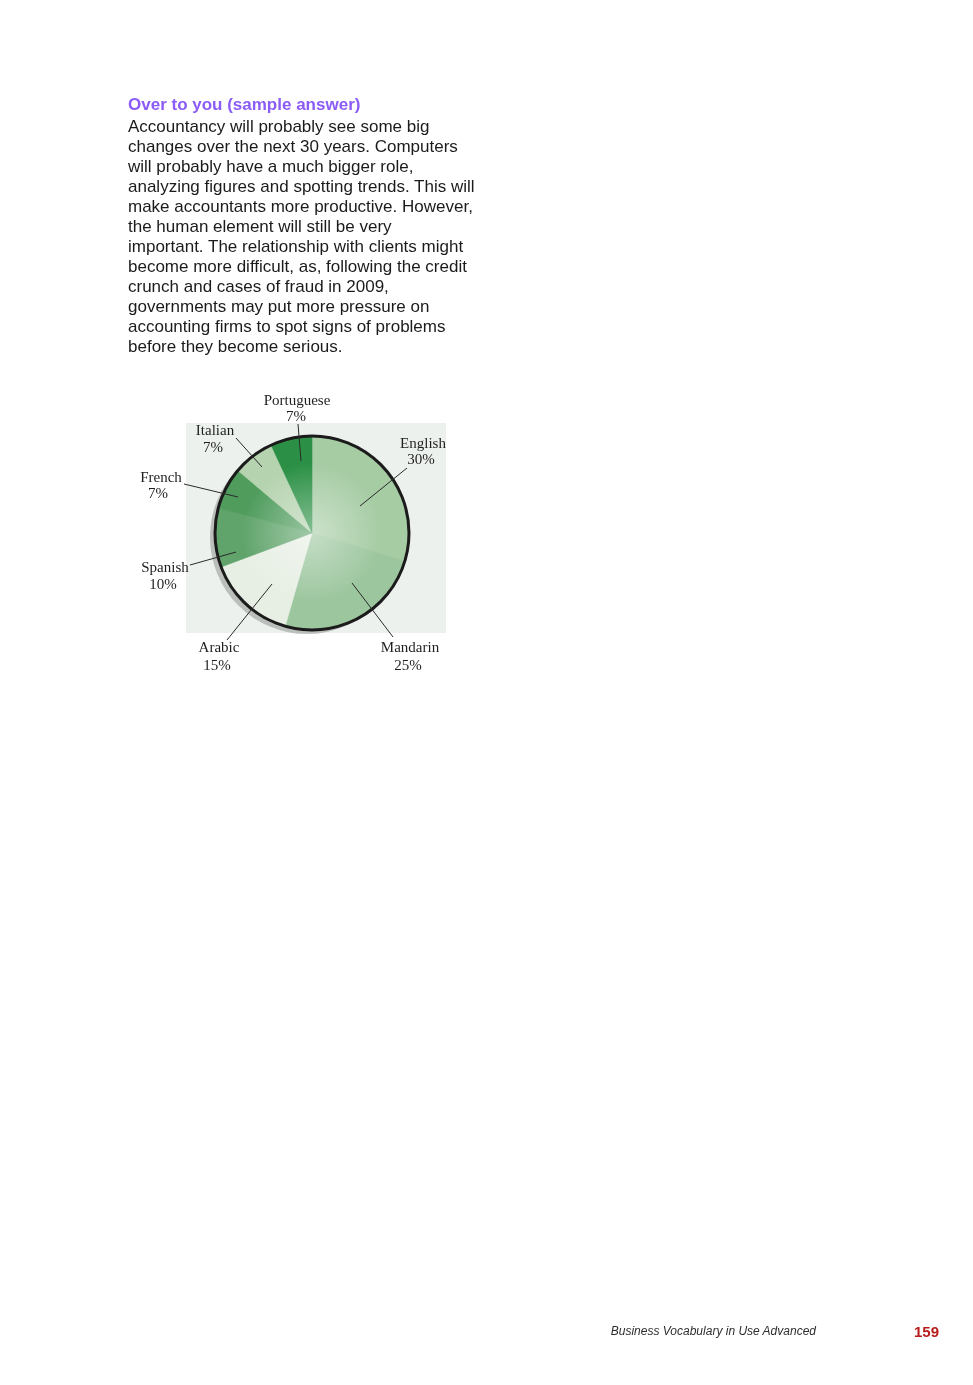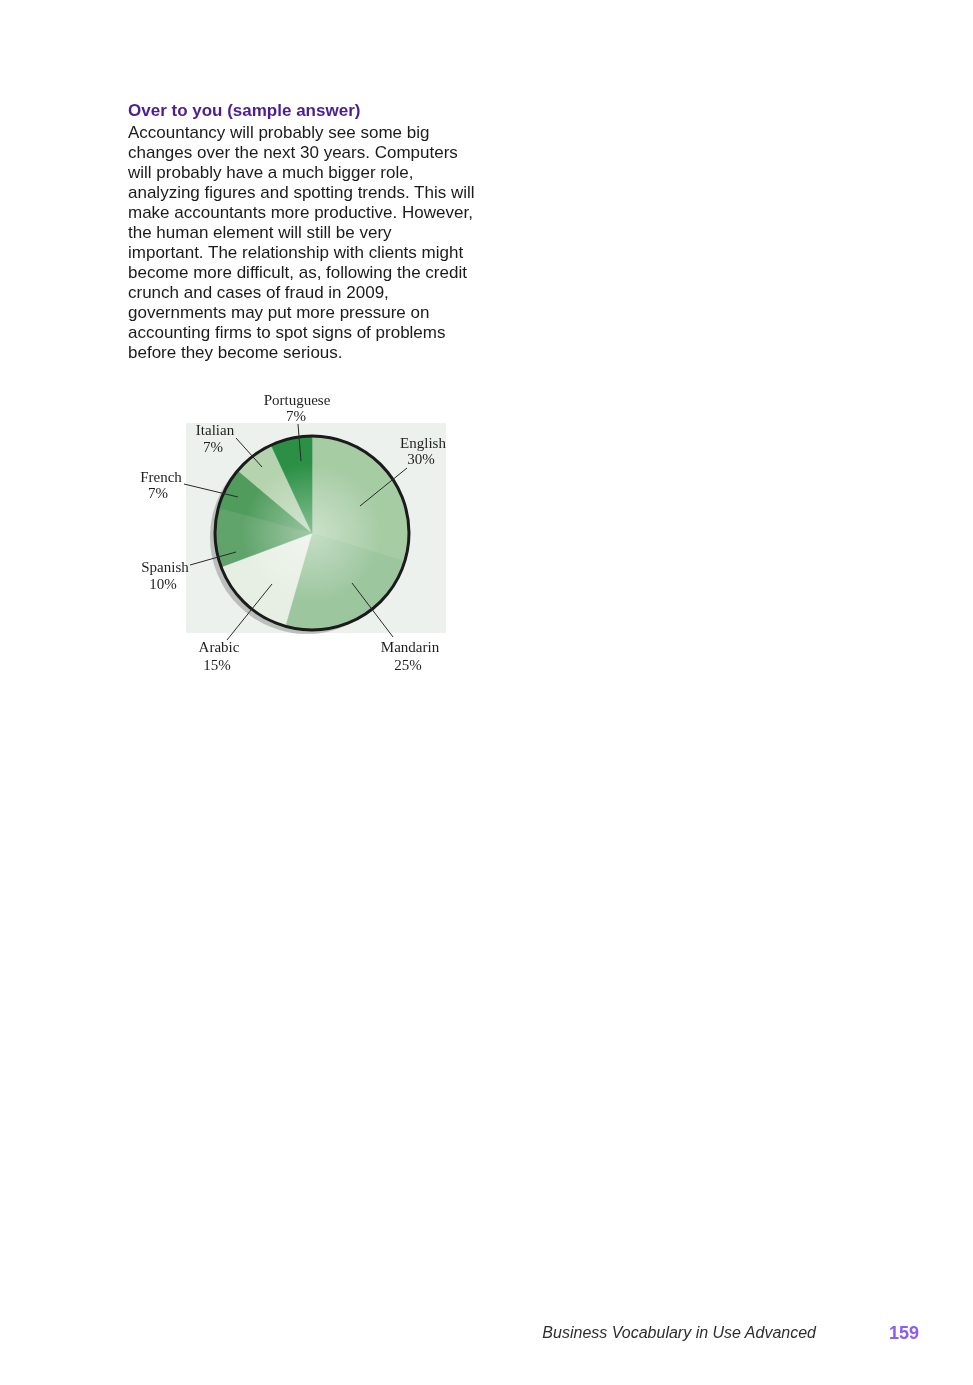--- a/index.html
+++ b/index.html
@@ -16,25 +16,25 @@
     overflow: hidden;
   }
   .text-block {
     position: absolute;
     left: 128px;
     top: 88px;
     width: 370px;
     color: #1b1b1b;
   }
   .heading {
-    margin: 12px 0 1px 0;
+    margin: 6px 0 1px 0;
     font-size: 17px;
     font-weight: bold;
     line-height: 22px;
-    color: #4c1d95;
+    color: #8b5cf6;
   }
   .body-text {
     font-size: 17px;
     line-height: 20px;
     white-space: pre-line;
     color: #1b1b1b;
   }
   .chart-svg {
     position: absolute;
     left: 130px;
@@ -47,31 +47,31 @@
   }
   .leader-line {
     stroke: #2a2a2a;
     stroke-width: 1;
     fill: none;
   }
   .footer-title {
     position: absolute;
     top: 1324px;
     right: 157px;
-    font-size: 16px;
+    font-size: 12px;
     font-style: italic;
     color: #2e2e2e;
   }
   .footer-page {
     position: absolute;
     top: 1323px;
-    right: 54px;
-    font-size: 18px;
+    right: 34px;
+    font-size: 15px;
     font-weight: bold;
-    color: #8b5cf6;
+    color: #b91c1c;
   }
 </style>
 </head>
 <body>
 
 <div class="page">
 
   <div class="text-block">
     <h3 class="heading">Over to you (sample answer)</h3>
     <div class="body-text">Accountancy will probably see some big

